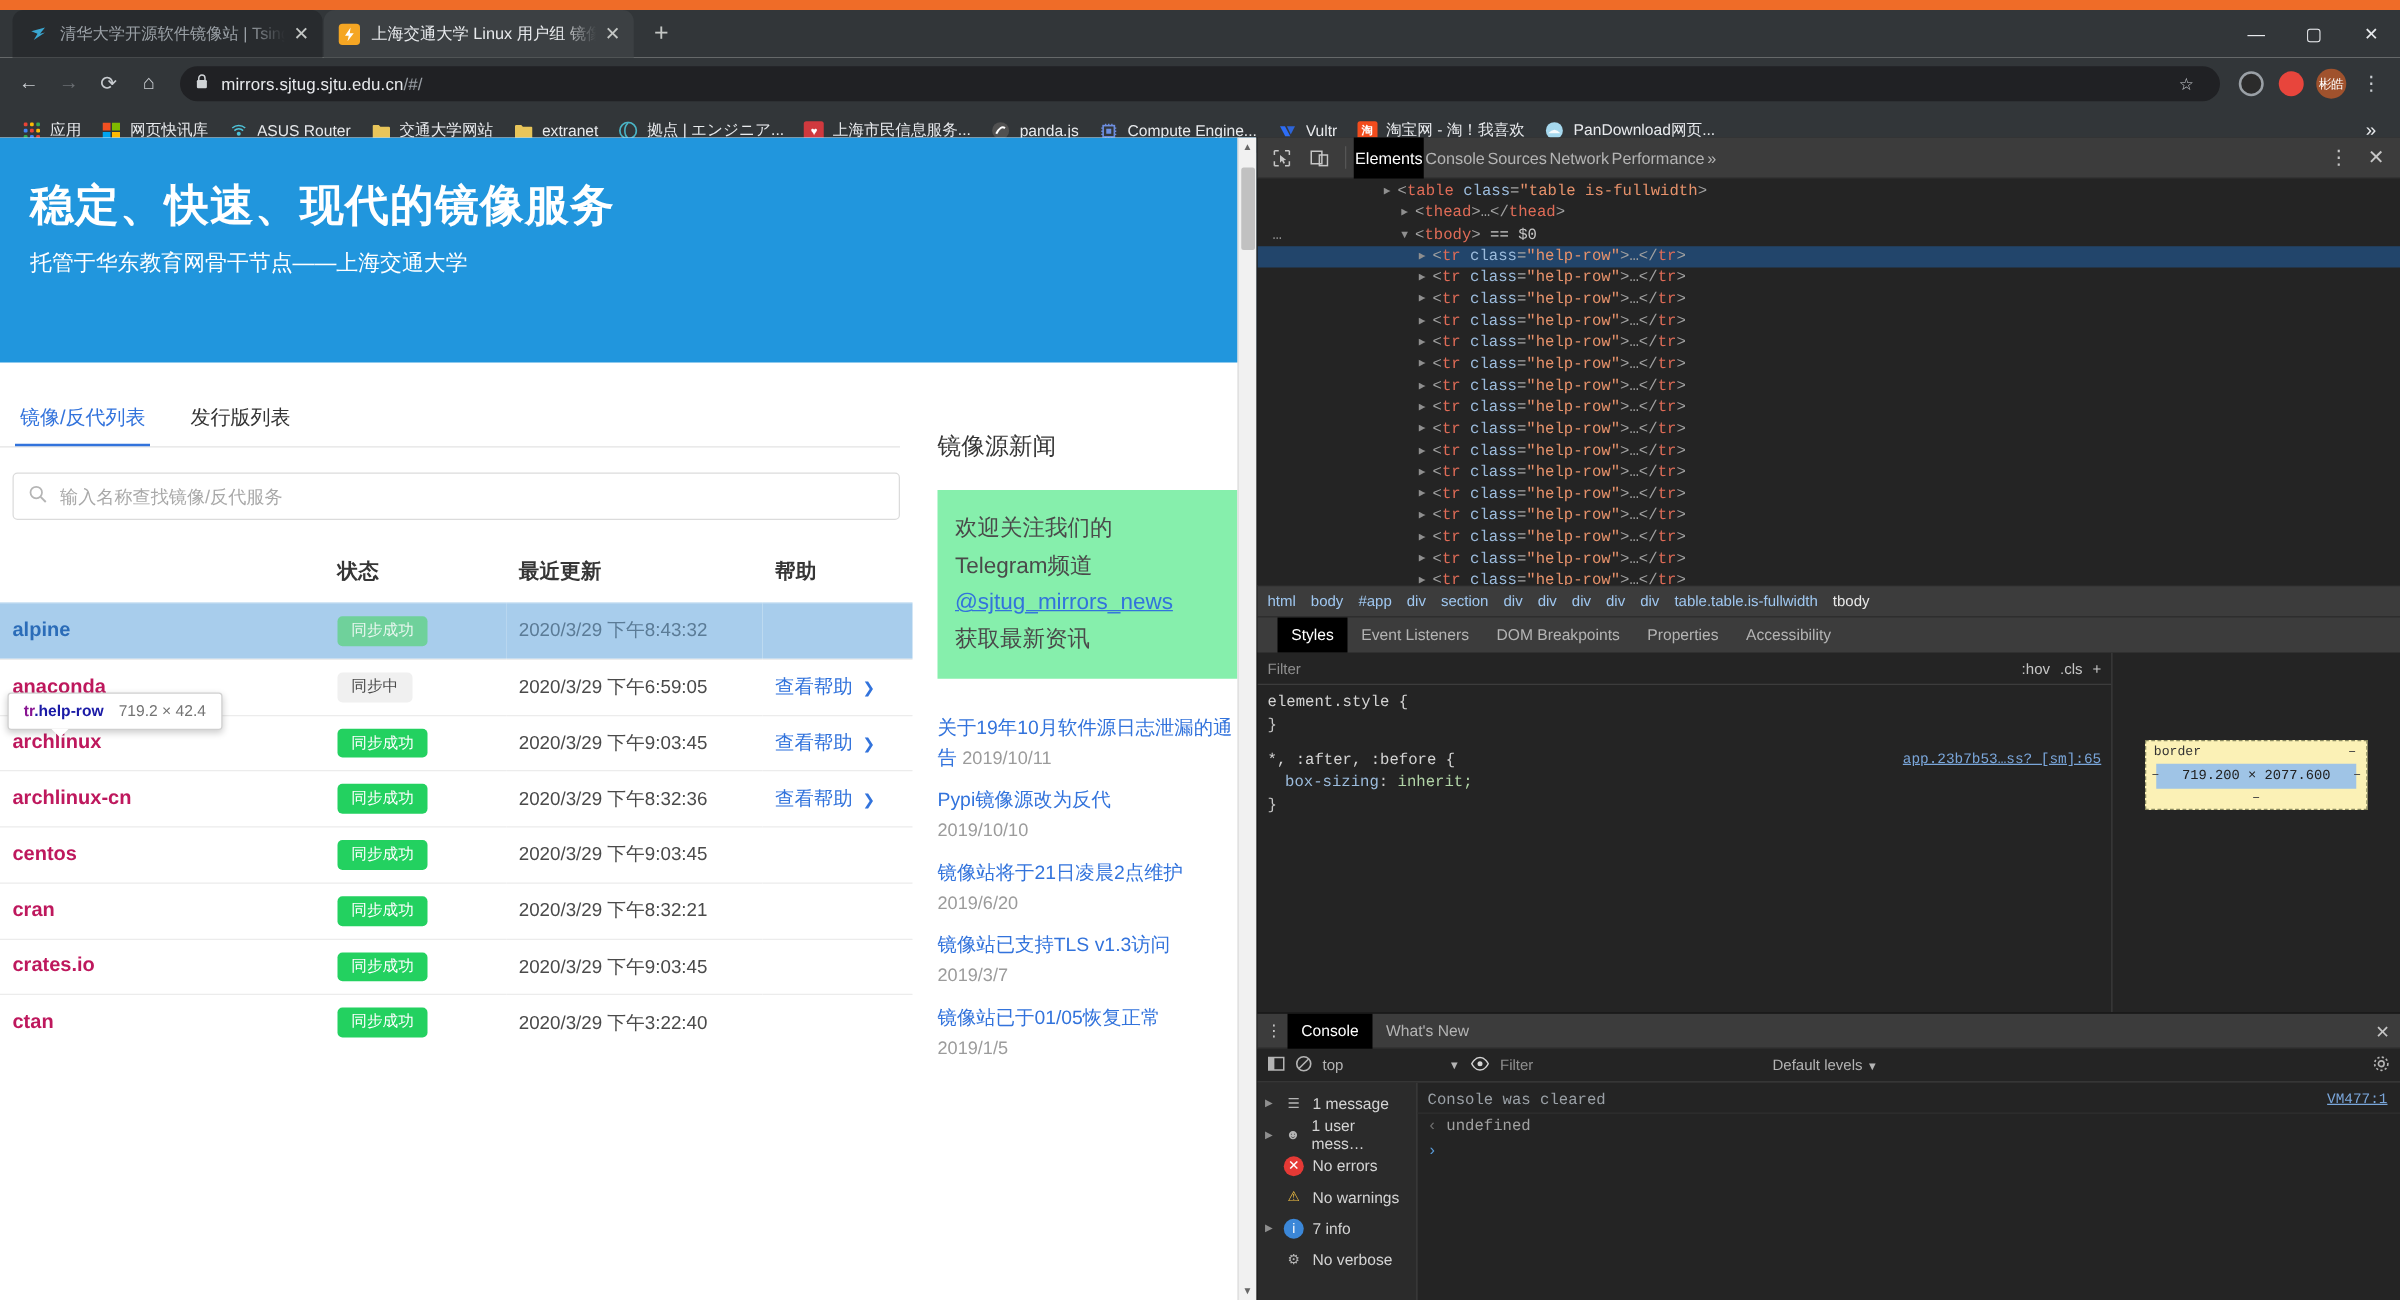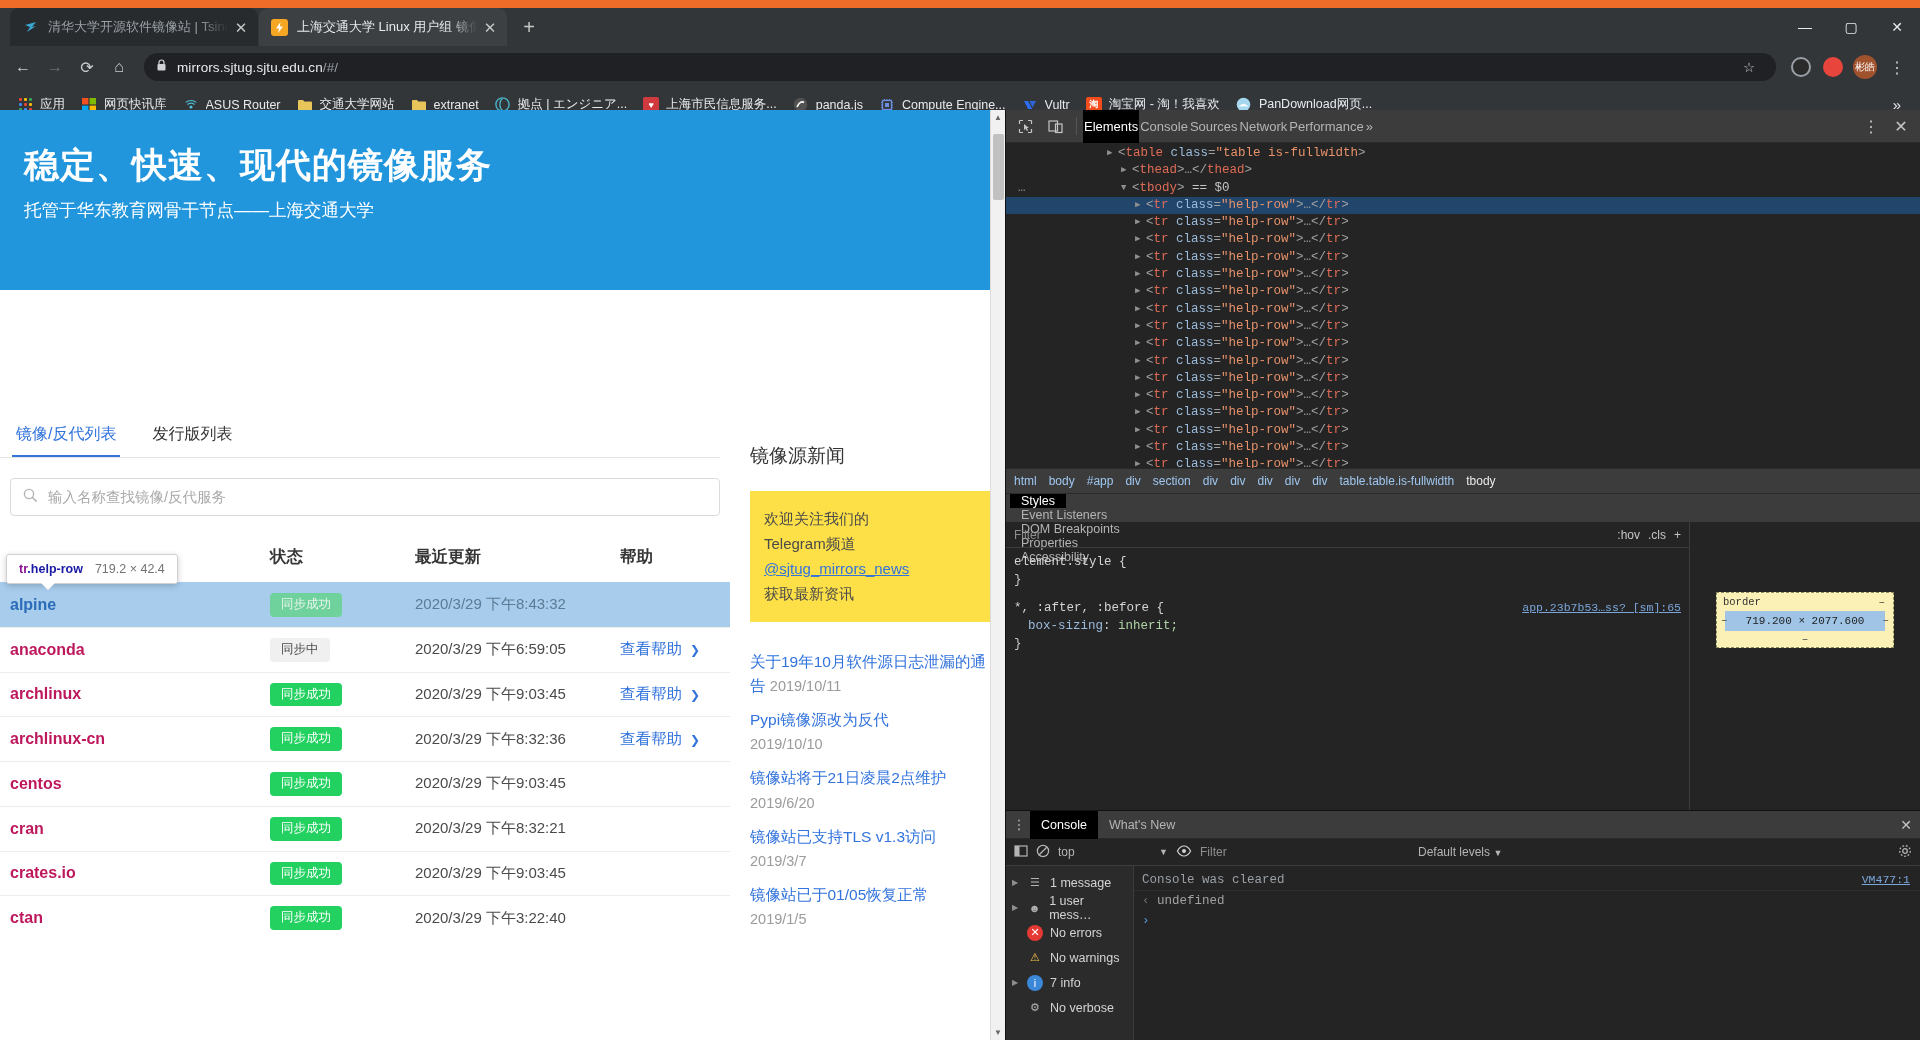--- a/index.html
+++ b/index.html
@@ -123,21 +123,21 @@
   }
 
   
   .hero {
     height: 180px; background:#2196dd; color:#fff;
     padding: 34px 0 0 24px;
   }
   .hero h1 { font-size:35px; font-weight:700; letter-spacing:1px; line-height:1.2; }
   .hero p { font-size:17.5px; margin-top:12px; font-weight:400; }
 
-  .content { display:flex; padding: 0; height: 750px; align-items: center; }
+  .content { display:flex; padding: 0; height: 750px; }
   .left-col { width: 740px; padding: 0 10px 0 0; }
   .right-col { width: 250px; padding-top: 18px; }
 
   .tabs {
     display:flex; gap: 28px; padding: 30px 0 0 12px; font-size:16px;
     border-bottom:1px solid #e4e4e4; margin-right:10px;
   }
   .ptab { padding: 4px 4px 10px 4px; color:#333; }
   .ptab.active { color:#3273dc; border-bottom:2px solid #3273dc; }
 
@@ -188,22 +188,22 @@
   .elem-tip .dims { color:#737373; font-size:12.5px; }
   .elem-tip::after{
     content:""; position:absolute; left:34px; bottom:-7px;
     border-left:7px solid transparent; border-right:7px solid transparent;
     border-top:7px solid #fff;
   }
 
   
   .news-title { font-size:19px; color:#363636; padding-left: 10px; margin-top: 36px; }
   .news-box {
-    background:#fde047; margin: 22px 0 0 10px; padding: 16px 14px;
-    font-size:15px; line-height:1.65; color:#4a4a4a;
+    background:#86efac; margin: 22px 0 0 10px; padding: 16px 14px;
+    font-size:18px; line-height:1.65; color:#4a4a4a;
   }
   .news-box a { color:#3273dc; text-decoration:none; }
   .news-list { margin: 28px 0 0 10px; font-size:15.5px; line-height:1.55; }
   .news-list .item { margin-bottom: 10px; }
   .news-list a { color:#3273dc; text-decoration:none; }
   .news-list .date { color:#9b9b9b; font-size:14.5px; }
 
   
   .devtools {
     width: 915px; height: 930px; background:#242424; color:#d4d4d4;
@@ -245,21 +245,21 @@
   .dom .l-indent1 { padding-left: 112px; }
 
   .breadcrumb {
     height: 26px; background:#3c3c3c; display:flex; align-items:center;
     padding: 0 8px; gap: 12px; font-size:12px; color:#9fc7f0;
     border-top:1px solid #2a2a2a; border-bottom:1px solid #2a2a2a;
     overflow:hidden; white-space:nowrap;
   }
   .breadcrumb .bc.cur { color:#e8e8e8; }
 
-  .dt-sub { height: 28px; background:#3c3c3c; display:flex; align-items:flex-start; padding-left:4px;flex-direction:column;}
+  .dt-sub { height: 28px; background:#3c3c3c; display:flex; align-items:center; padding-left:16px;}
   .dt-sub .st { padding: 0 11px; height:28px; display:flex;align-items:center; font-size:12.5px; color:#b4b4b4;}
   .dt-sub .st.active { background:#000; color:#fff; }
 
   .styles-area { flex: 1 1 auto; display:flex; overflow:hidden; }
   .styles-left { flex: 1 1 auto; border-right:1px solid #3c3c3c; }
   .filterbar {
     height:26px; display:flex; align-items:center; padding: 0 8px;
     font-size:12px; color:#8f8f8f; border-bottom:1px solid #3c3c3c; gap:8px;
   }
   .filterbar .fright { margin-left:auto; display:flex; align-items:center; gap:8px; color:#c6c6c6; }

